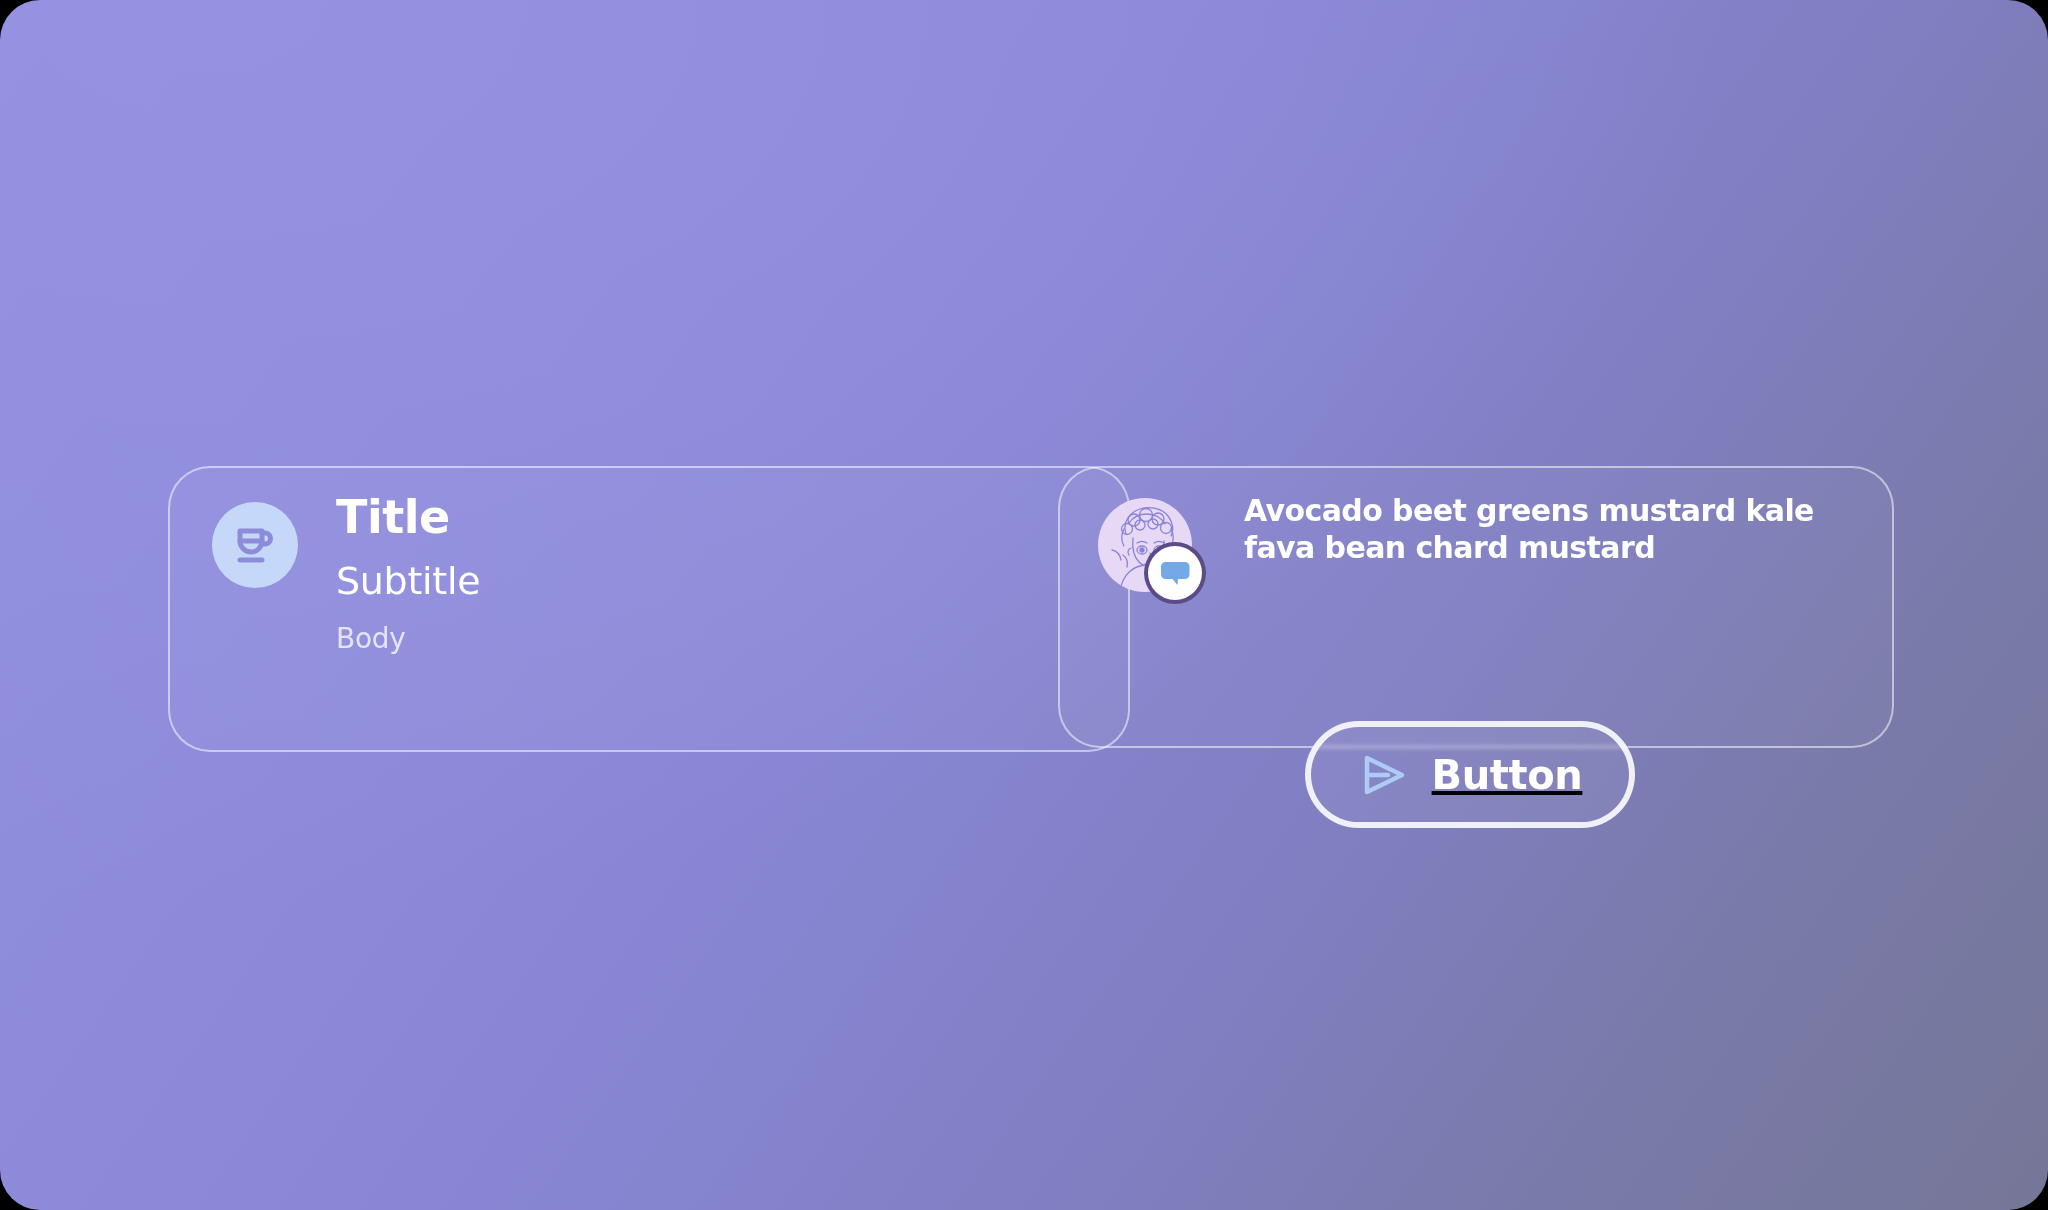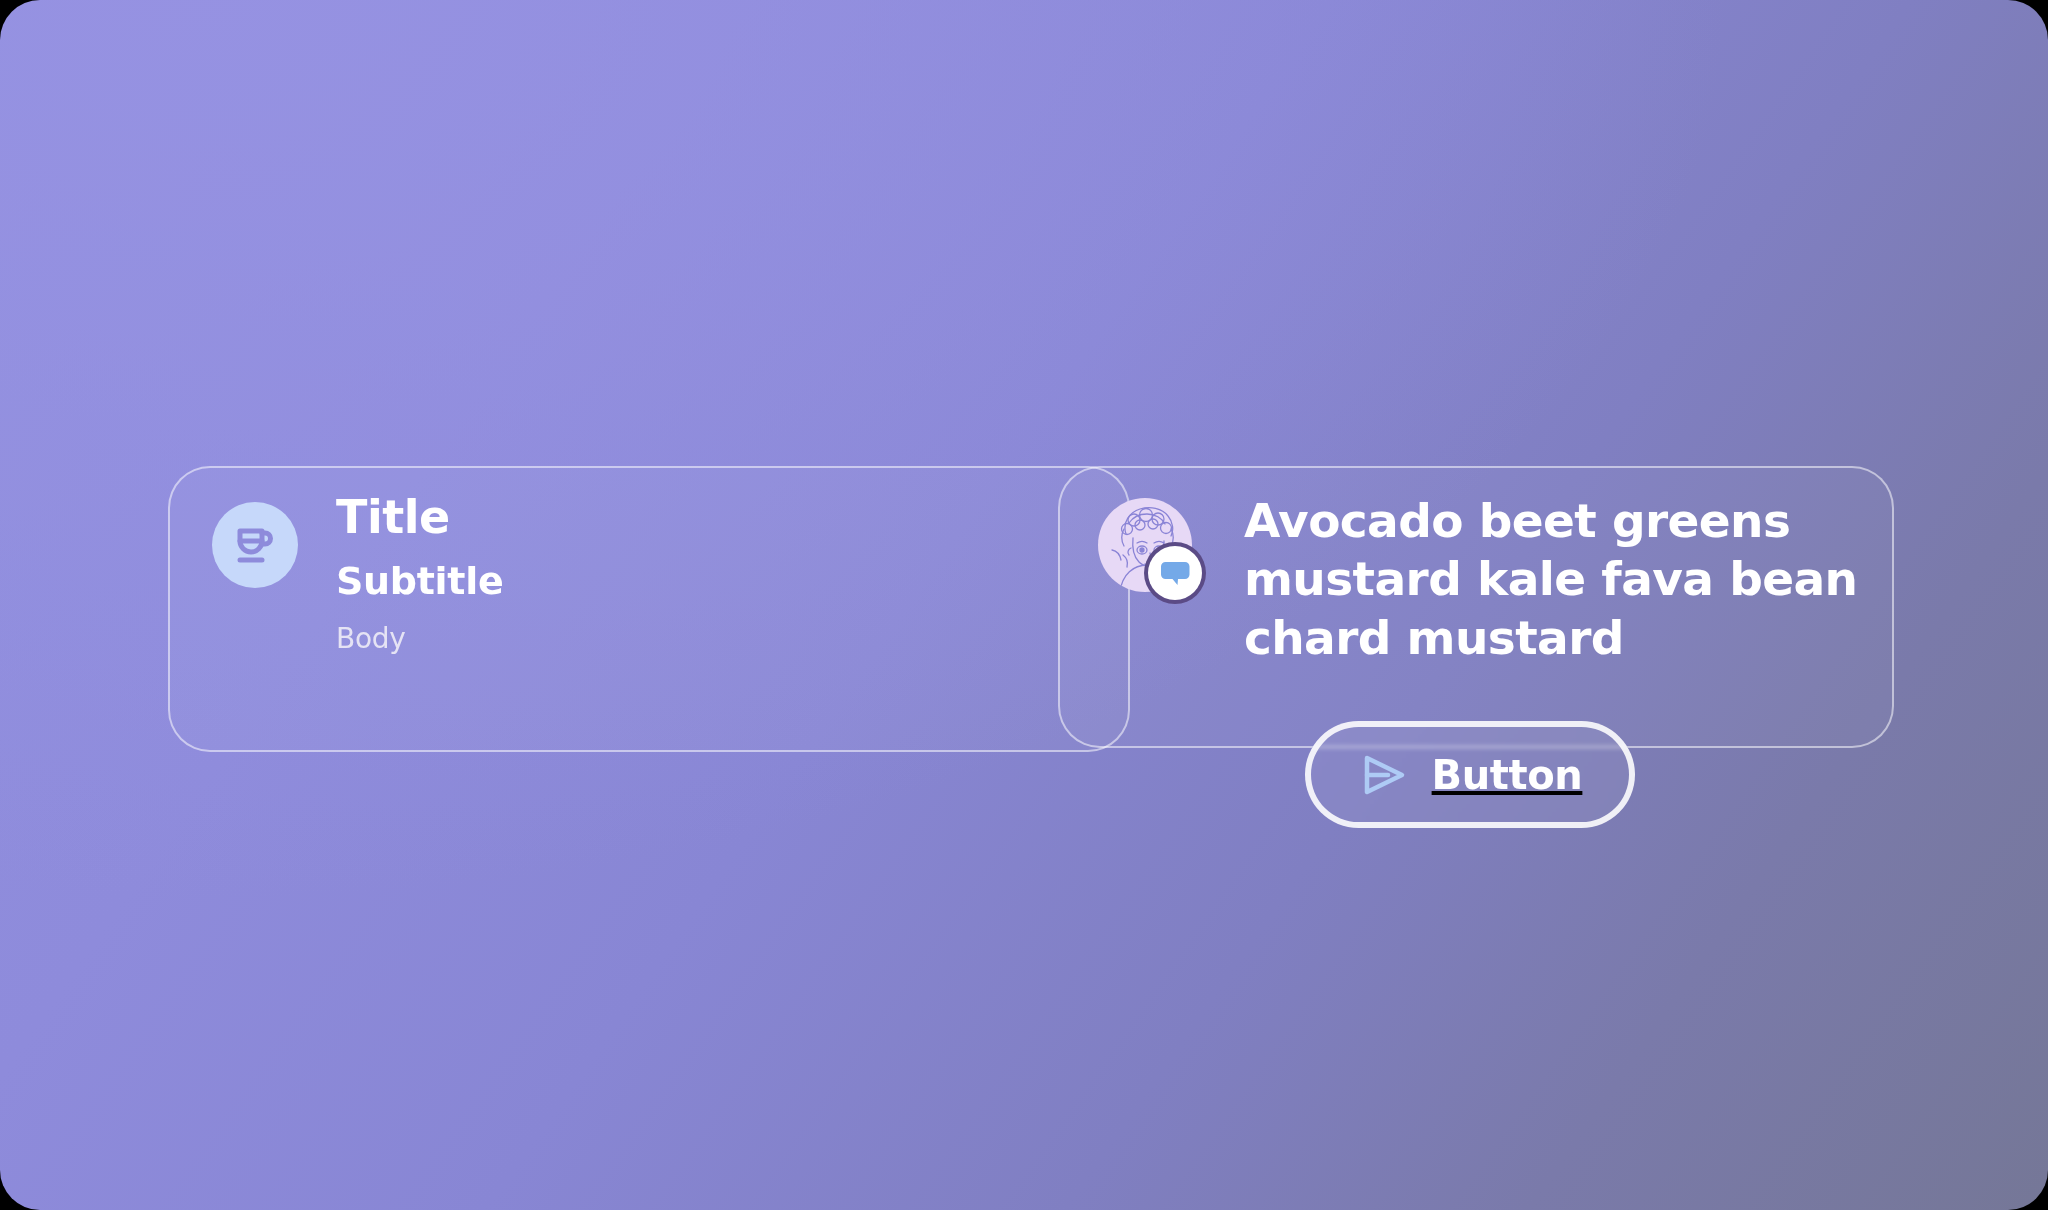--- a/index.html
+++ b/index.html
@@ -70,21 +70,21 @@
     color: #FFFFFF;
     font-size: 46px;
     font-weight: 700;
     line-height: 1.12;
     letter-spacing: -0.5px;
     margin: 0;
   }
   .subtitle-text {
     color: #FFFFFF;
     font-size: 38px;
-    font-weight: 700;
+    font-weight: 400;
     line-height: 1.14;
     letter-spacing: -0.3px;
     margin: 16px 0 0 0;
   }
   .body-text {
     color: #E5E3F4;
     font-size: 28px;
     font-weight: 400;
     line-height: 1.14;
     letter-spacing: -0.3px;
@@ -121,21 +121,21 @@
     justify-content: center;
   }
   .avatar-badge svg { display: block; }
 
   .headline {
     position: absolute;
     left: 184px;
     top: 24px;
     width: 620px;
     color: #FFFFFF;
-    font-size: 47px;
+    font-size: 30px;
     font-weight: 700;
     line-height: 1.24;
     letter-spacing: -0.6px;
     margin: 0;
   }
 
   
   #action-button {
     position: absolute;
     left: 1305px;

